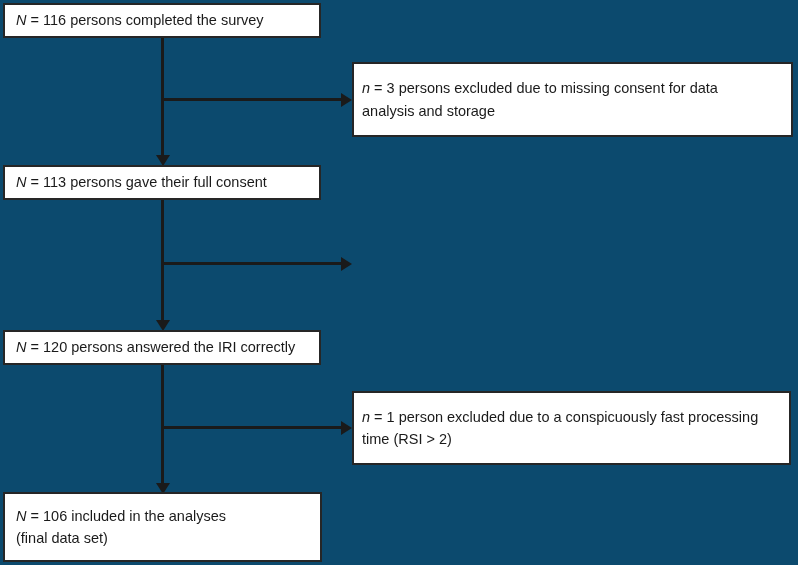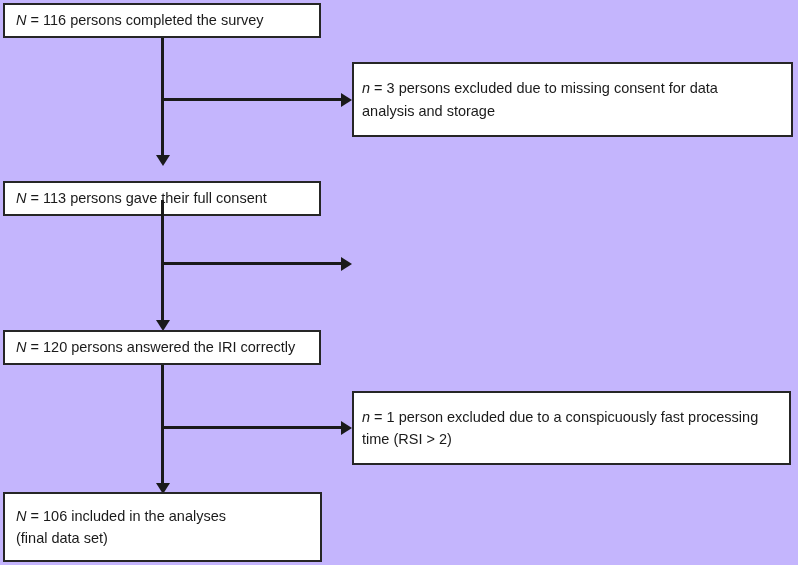--- a/index.html
+++ b/index.html
@@ -8,21 +8,21 @@
     background: #ffffff;
   }
   body {
     font-family: "Liberation Sans", sans-serif;
     color: #000000;
   }
   #flowchart {
     position: relative;
     width: 798px;
     height: 565px;
-    background: #c4b5fd;
+    background: #0c4a6e;
     overflow: hidden;
   }
   .box {
     position: absolute;
     box-sizing: border-box;
     background: #ffffff;
     border: 2px solid #262626;
     display: flex;
     flex-direction: column;
     justify-content: center;
@@ -88,21 +88,21 @@
   <div class="arrow-down" style="left:155.5px; top:155px;"></div>
 
   <div class="hline" style="left:161px; top:98px; width:182px; height:3px;"></div>
   <div class="arrow-right" style="left:341px; top:92.5px;"></div>
 
   <div class="box two-line" style="left:352px; top:62px; width:441px; height:75px;">
     <div class="line"><span class="sym">n</span><span> = 3 persons excluded due to missing consent for data</span></div>
     <div class="line">analysis and storage</div>
   </div>
 
-  <div class="box main" style="left:3px; top:165px; width:318px; height:35px;margin-top:16px;">
+  <div class="box main" style="left:3px; top:165px; width:318px; height:35px;">
     <div class="line"><span class="sym">N</span><span> = 113 persons gave their full consent</span></div>
   </div>
 
   <div class="vline" style="left:161px; top:200px; width:3px; height:126px;"></div>
   <div class="arrow-down" style="left:155.5px; top:320px;"></div>
 
   <div class="hline" style="left:161px; top:262px; width:182px; height:3px;"></div>
   <div class="arrow-right" style="left:341px; top:256.5px;"></div>
 
 

